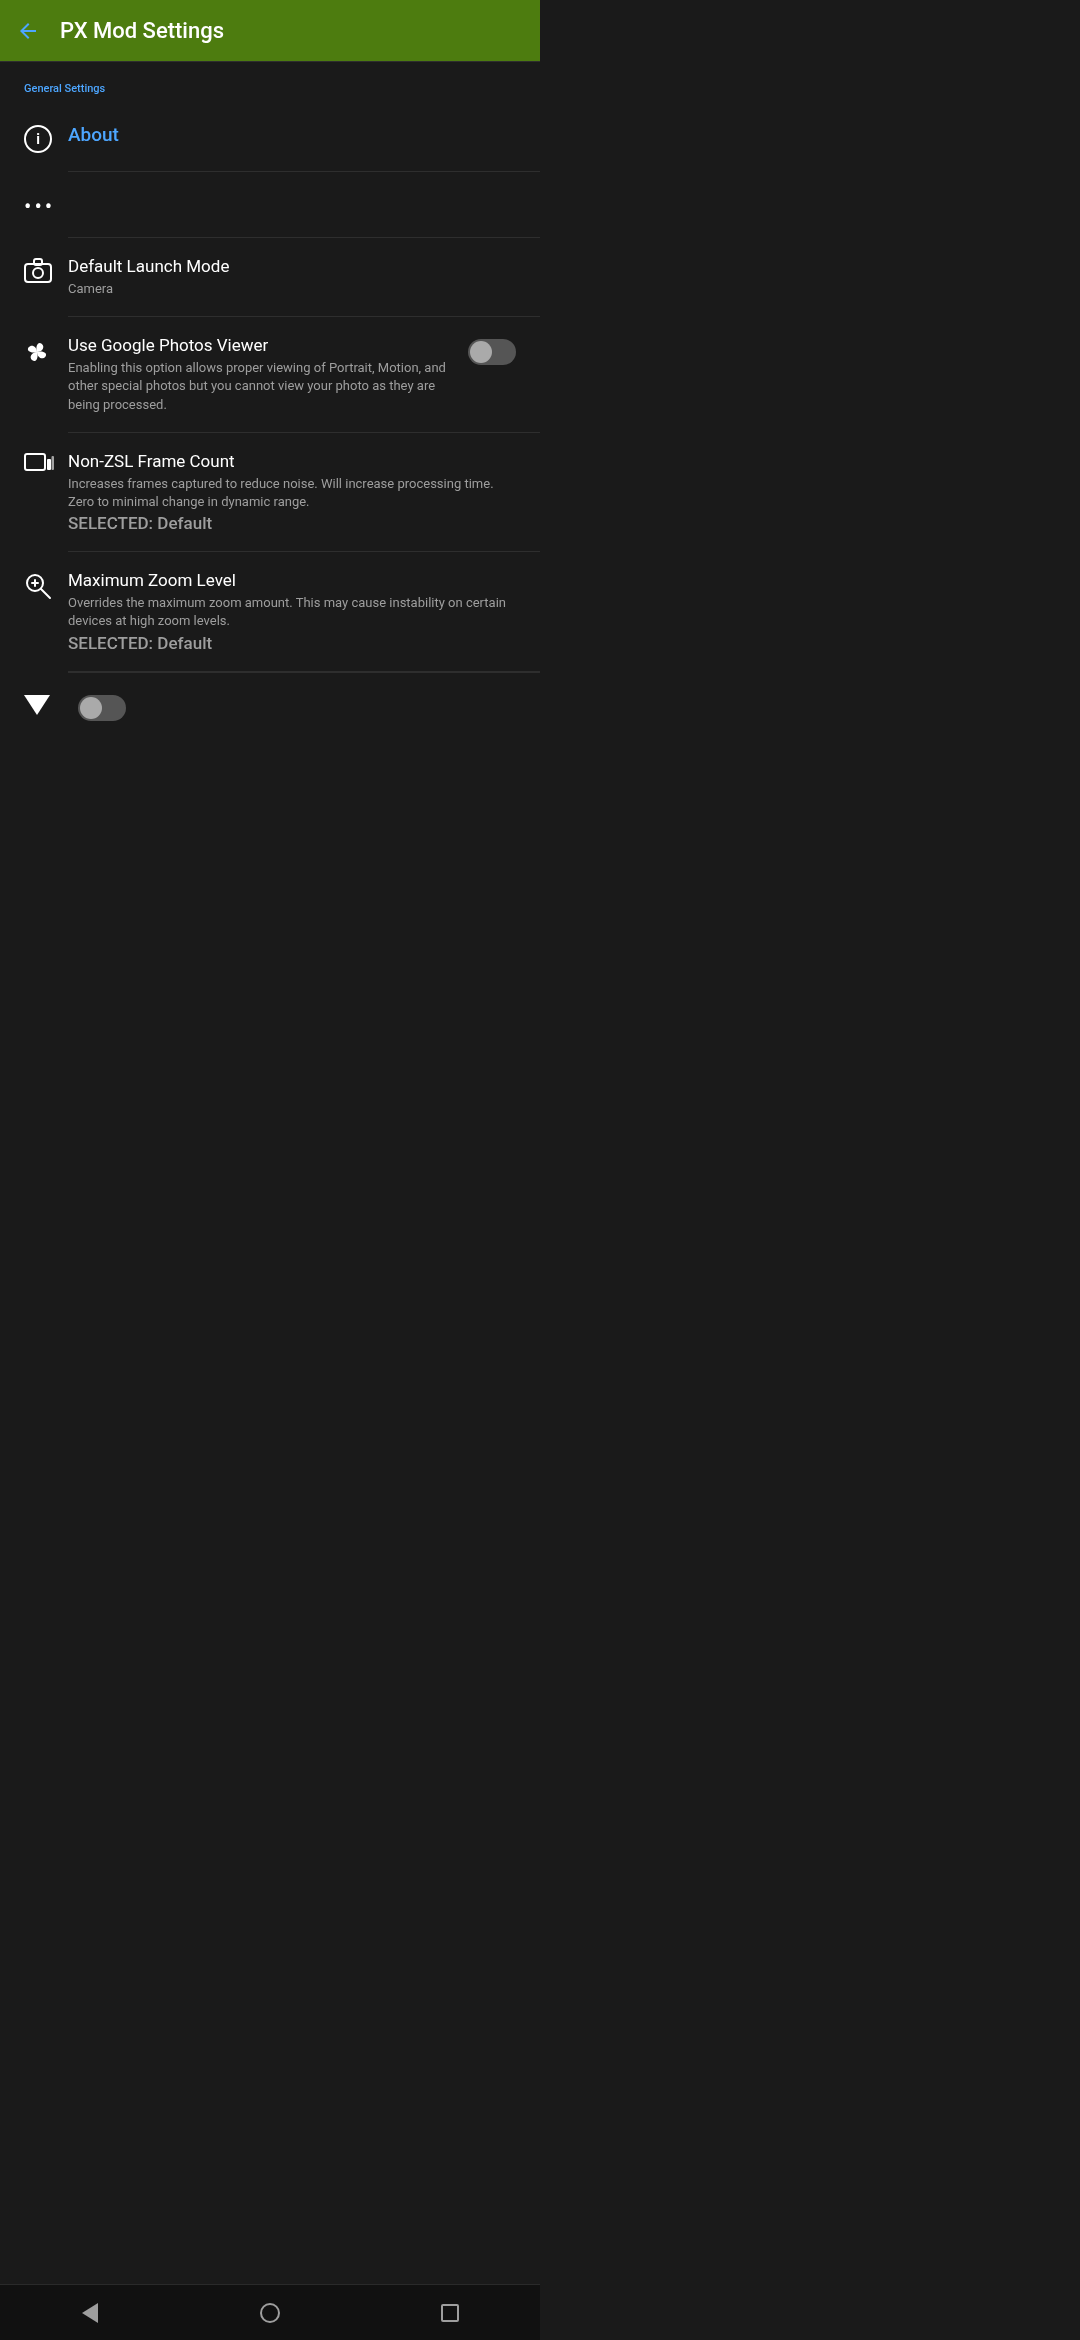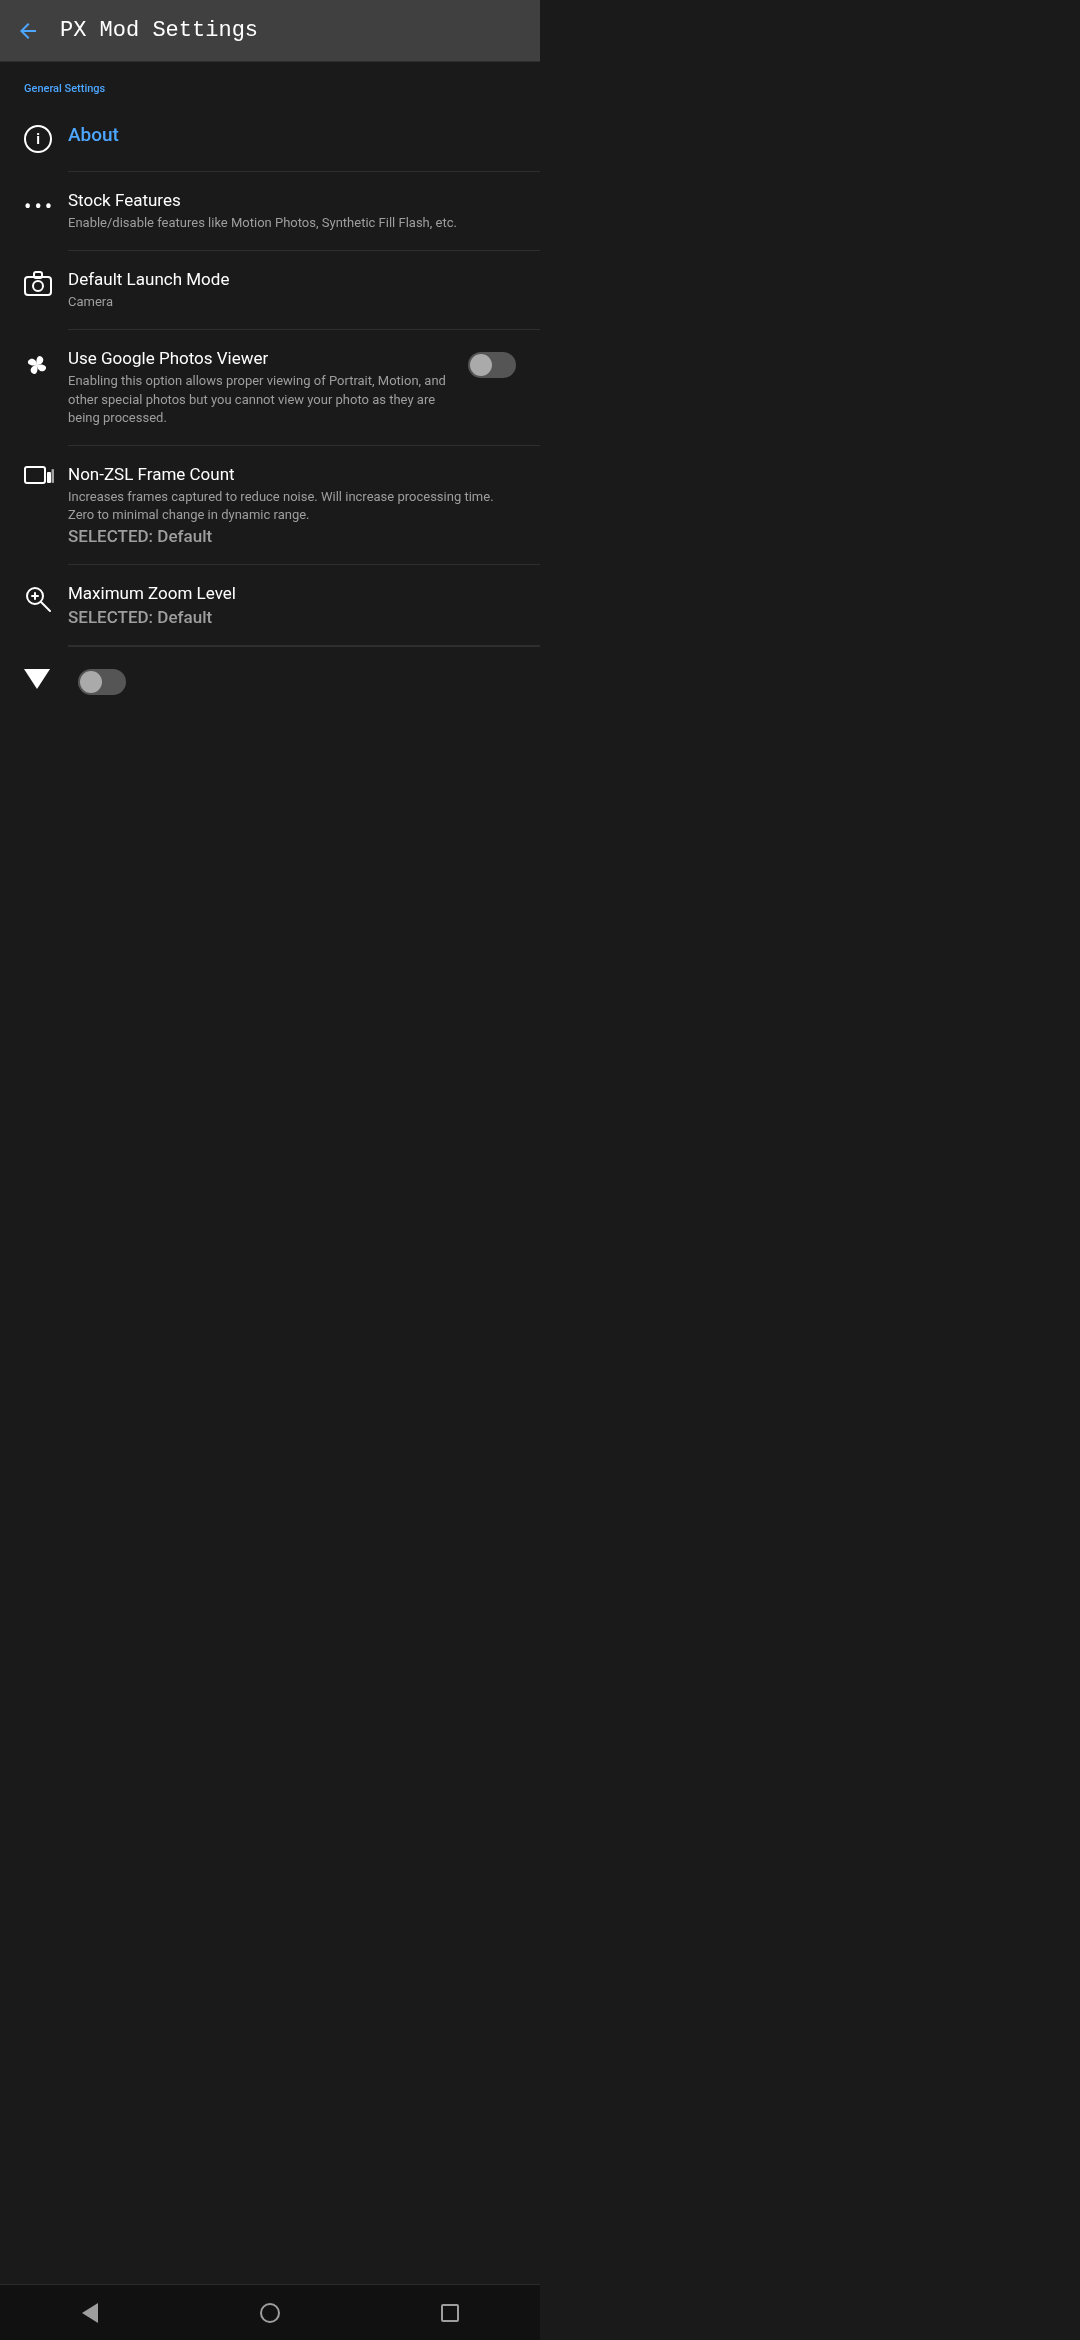--- a/index.html
+++ b/index.html
@@ -11,23 +11,22 @@
       font-family: 'Roboto', Arial, sans-serif;
       width: 540px;
       min-height: 1170px;
       overflow-x: hidden;
     }
 
     .header {
       display: flex;
       align-items: center;
       padding: 18px 20px 18px 16px;
-      background-color: #404040;
+      background-color: #4d7c0f;
       border-bottom: 1px solid #2e2e2e;
-      font-family: Liberation Mono, monospace;
     }
 
     .back-btn {
       margin-right: 20px;
       cursor: pointer;
       color: #4da6ff;
       font-size: 24px;
       display: flex;
       align-items: center;
     }
@@ -222,24 +221,20 @@
       <div class="item-title-blue">About</div>
     </div>
   </div>
 
   <div class="divider"></div>
 
   <div class="settings-item">
     <div class="icon-wrap">
       <span style="font-size:22px; color:#fff; letter-spacing:3px; padding-top:2px;">•••</span>
     </div>
-    <div class="item-content">
-      <div class="item-title">Stock Features</div>
-      <div class="item-desc">Enable/disable features like Motion Photos, Synthetic Fill Flash, etc.</div>
-    </div>
   </div>
 
   <div class="divider"></div>
 
   <div class="settings-item">
     <div class="icon-wrap">
       <svg width="28" height="26" viewBox="0 0 28 26" fill="none">
         <rect x="1" y="6" width="26" height="18" rx="3" stroke="white" stroke-width="2"></rect>
         <rect x="10" y="1" width="8" height="6" rx="2" stroke="white" stroke-width="2"></rect>
         <circle cx="14" cy="15" r="5" stroke="white" stroke-width="2"></circle>
@@ -296,20 +291,21 @@
     <div class="icon-wrap" style="padding-top:2px;">
       <svg width="28" height="28" viewBox="0 0 28 28" fill="none">
         <circle cx="11" cy="11" r="8" stroke="white" stroke-width="2"></circle>
         <line x1="17" y1="17" x2="26" y2="26" stroke="white" stroke-width="2" stroke-linecap="round"></line>
         <line x1="8" y1="11" x2="14" y2="11" stroke="white" stroke-width="2" stroke-linecap="round"></line>
         <line x1="11" y1="8" x2="11" y2="14" stroke="white" stroke-width="2" stroke-linecap="round"></line>
       </svg>
     </div>
     <div class="item-content">
       <div class="item-title">Maximum Zoom Level</div>
+      <div class="item-desc">Overrides the maximum zoom amount. This may cause instability on certain devices at high zoom levels.</div>
       <div class="item-selected">SELECTED: Default</div>
     </div>
   </div>
 
   <div class="divider"></div>
 
 
   <div class="divider"></div>
 
   <div class="settings-item" style="align-items:flex-start;">

